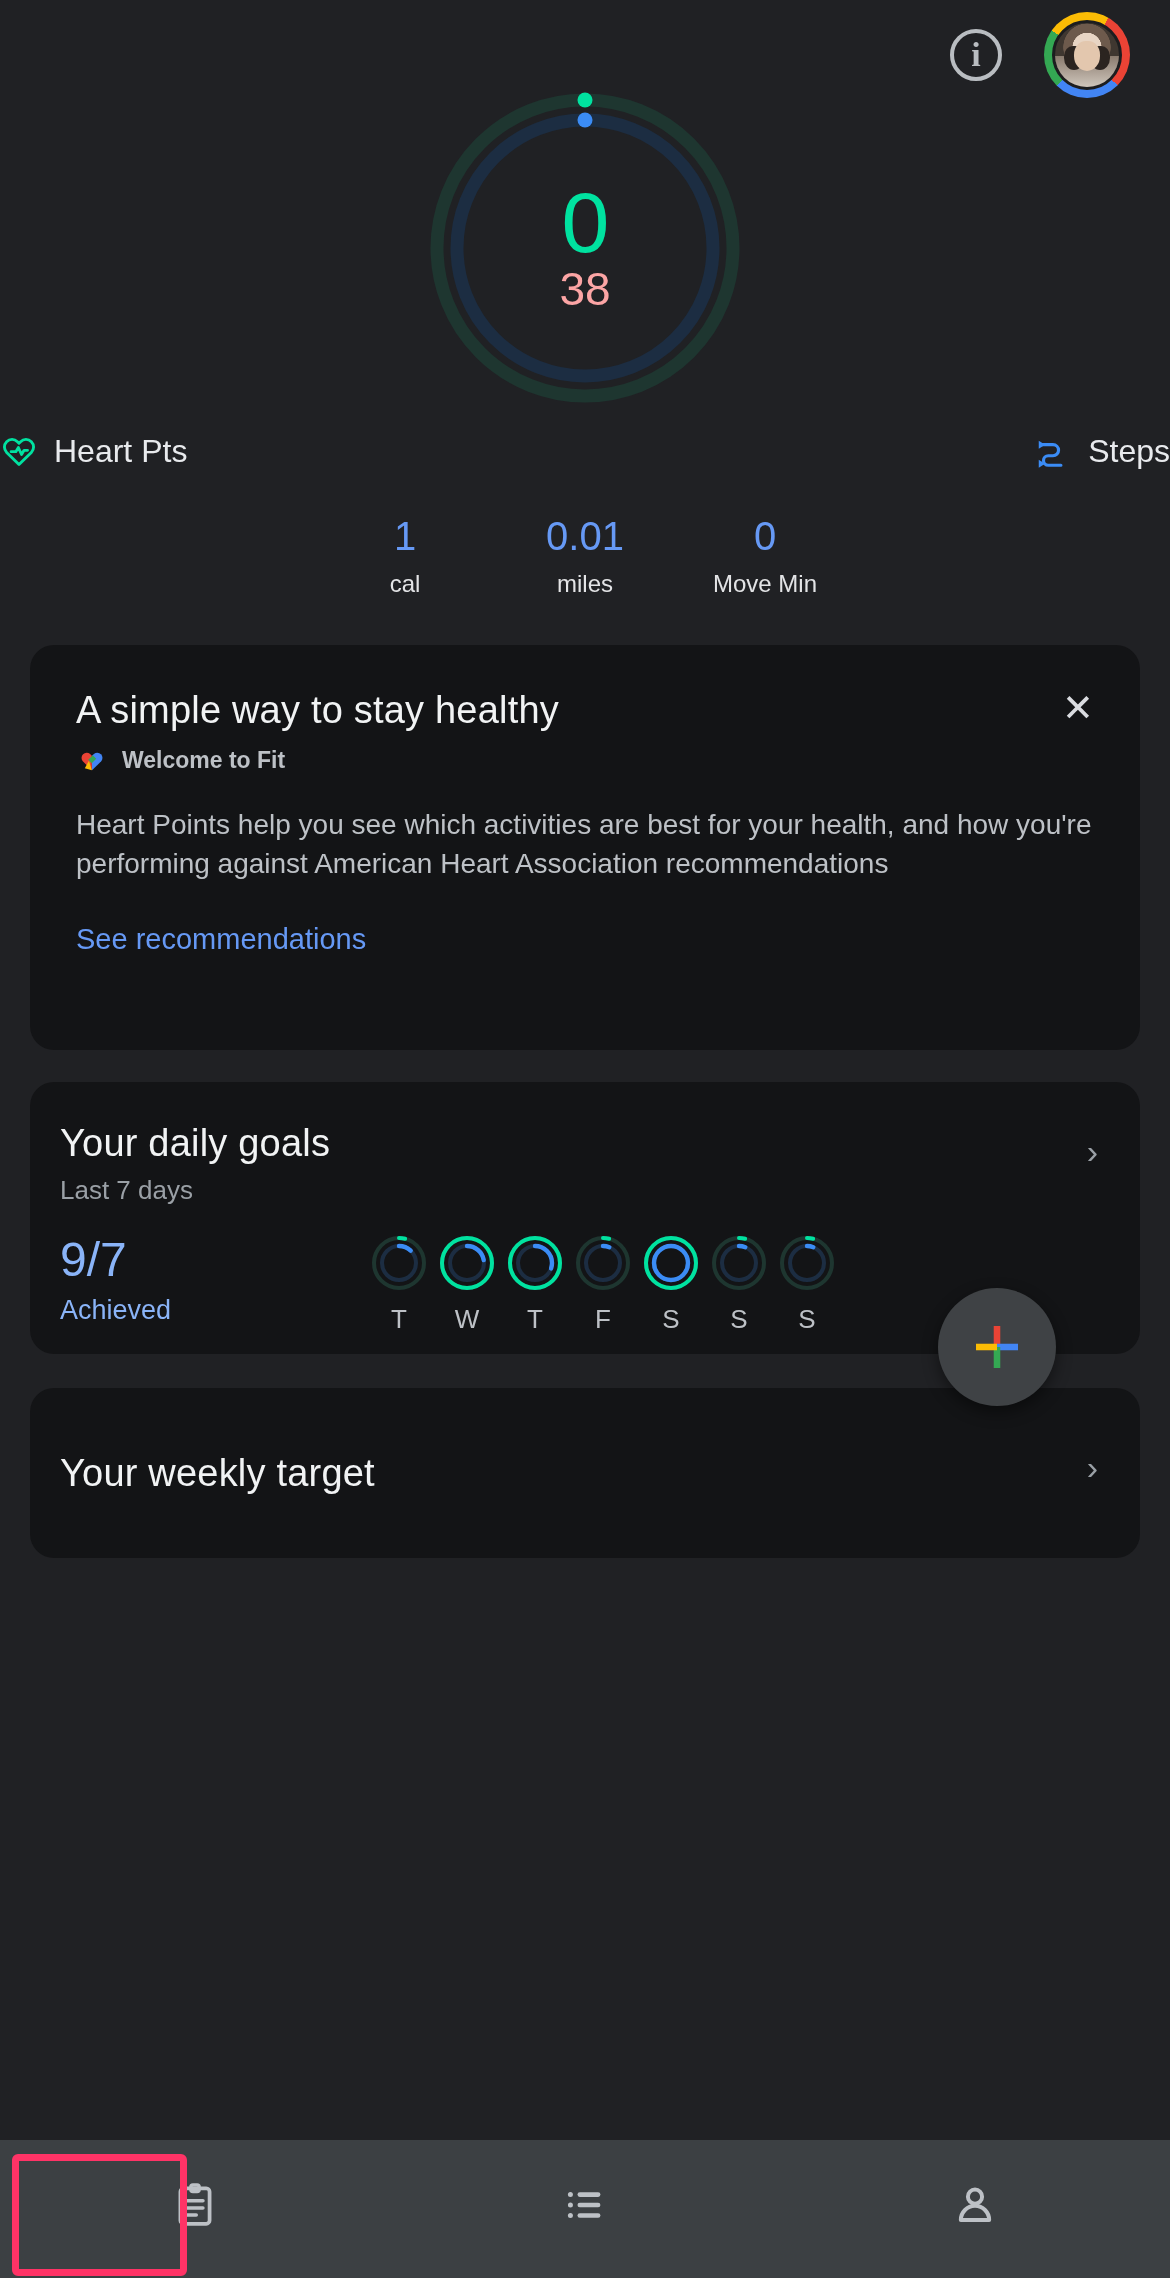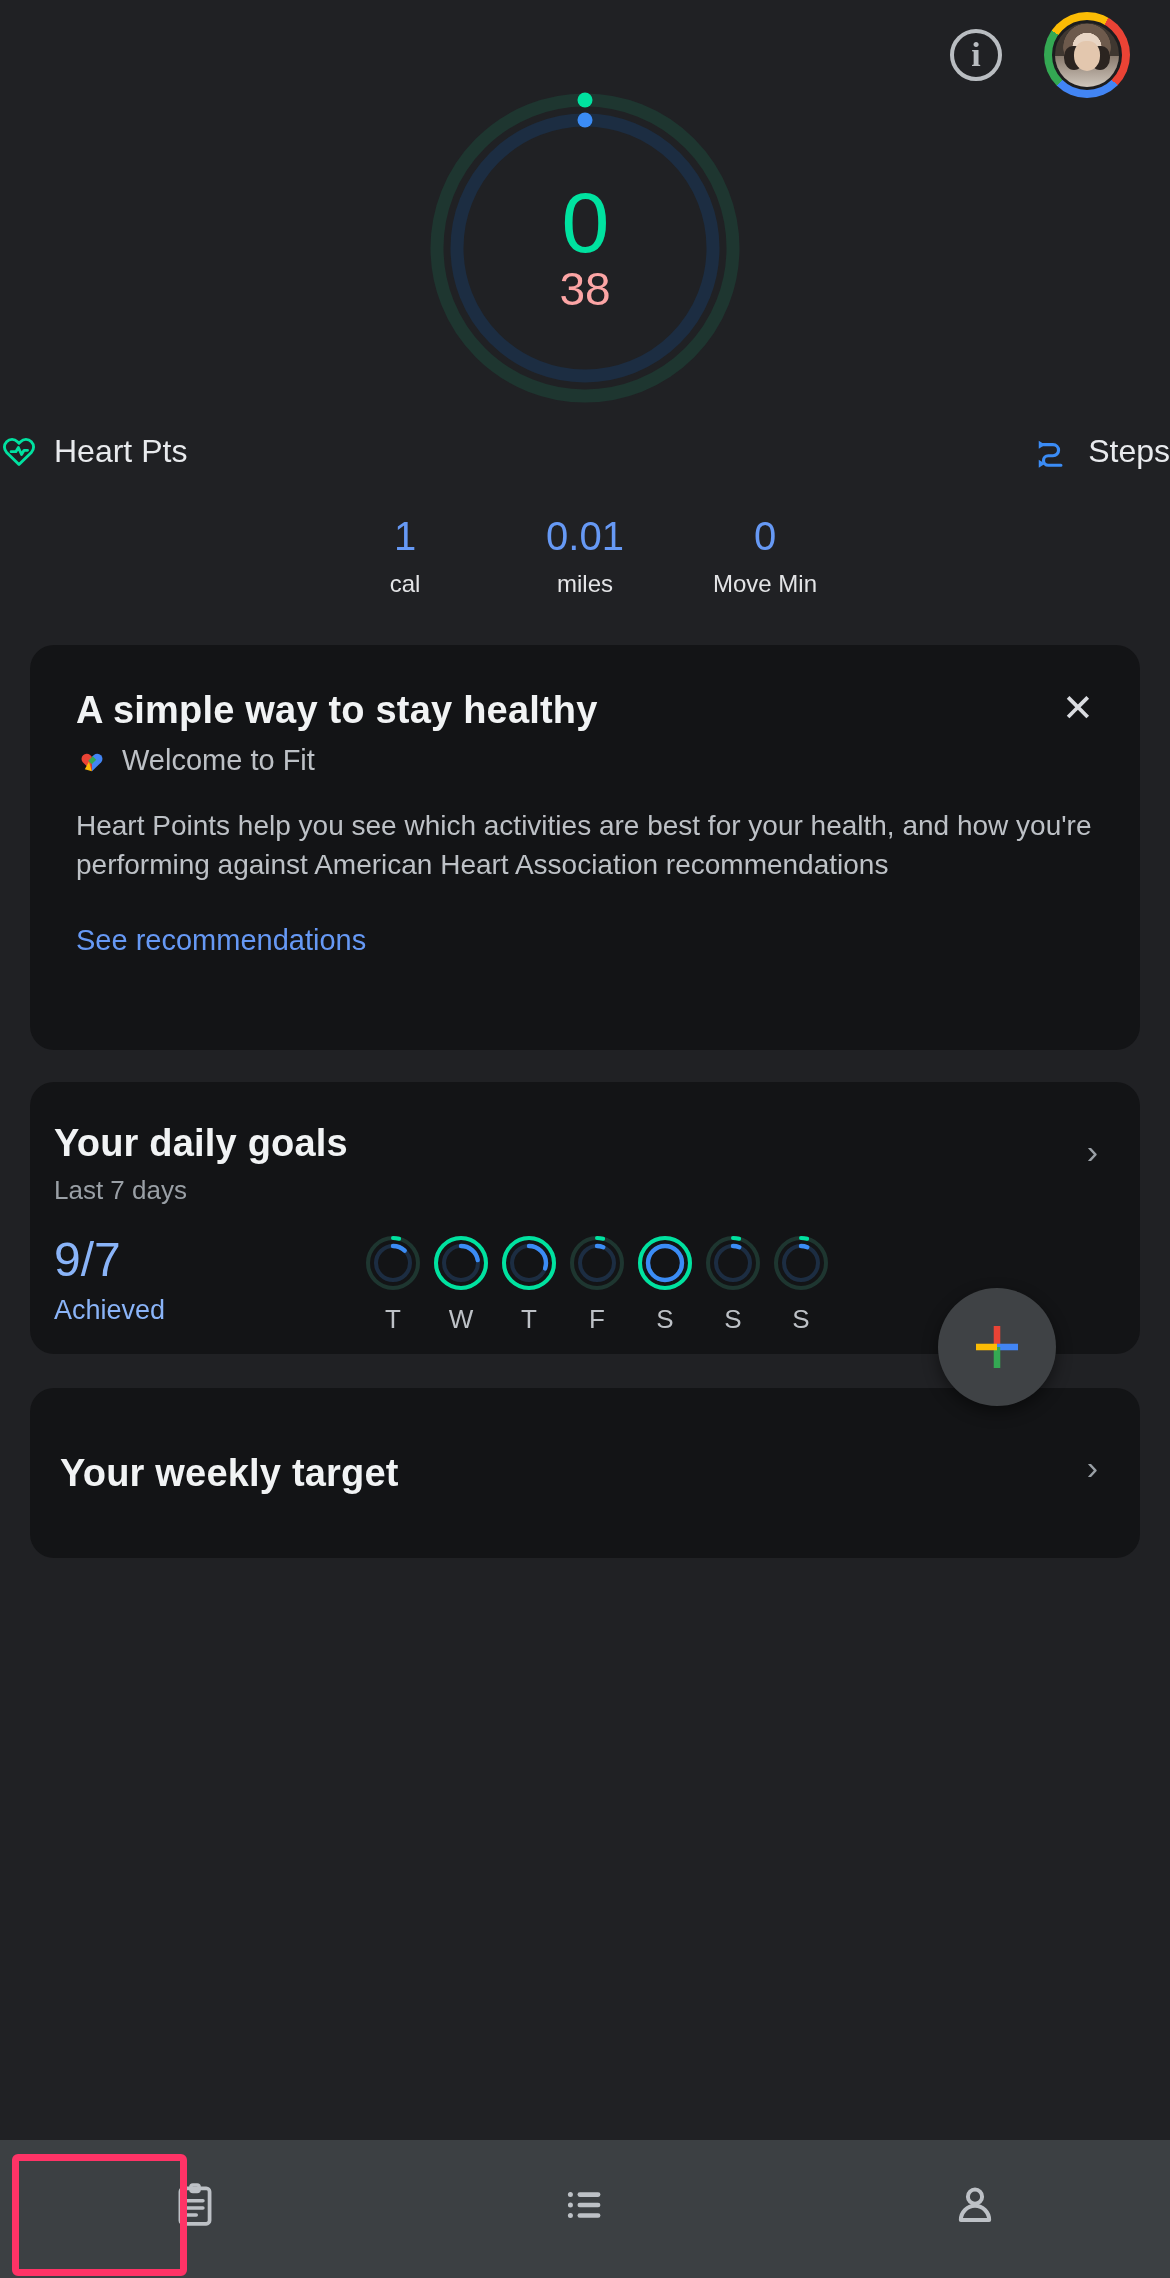--- a/index.html
+++ b/index.html
@@ -97,41 +97,41 @@
   .stat { width: 180px; text-align: center; }
   .stat-val { font-size: 40px; color: #6699f5; line-height: 1.2; }
   .stat-unit { font-size: 24px; color: #e3e4e6; margin-top: 10px; }
 
   
   .card {
     position: absolute; left: 30px; width: 1110px;
     background: #131416; border-radius: 24px;
   }
   .card-promo { top: 645px; height: 405px; padding: 44px 46px 0 46px; }
-  .card-goals { top: 1082px; height: 272px; padding: 40px 46px 0 24px; }
+  .card-goals { top: 1082px; height: 272px; padding: 40px 46px 0 30px; }
   .card-weekly { top: 1388px; height: 170px; padding: 40px 46px 0 30px; overflow: hidden; }
 
   .card-title {
-    font-size: 38px; color: #f1f3f4; font-weight: 700; letter-spacing: 0.2px;
+    font-size: 38px; color: #f1f3f4; font-weight: 400; letter-spacing: 0.2px;
   }
   .card-sub {
     font-size: 26px; color: #9aa0a6; margin-top: 10px;
   }
   .card-close {
     position: absolute; right: 40px; top: 42px;
     width: 44px; height: 44px; color: #dadce0;
     font-size: 38px; line-height: 42px; text-align: center;
     font-family: "Liberation Sans", sans-serif;
   }
   .card-chevron {
     position: absolute; right: 42px; top: 52px;
     color: #9aa0a6; font-size: 34px; line-height: 1;
   }
   .welcome-row { display: flex; align-items: center; gap: 14px; margin-top: 12px; }
-  .welcome-text { font-size: 29px; color: #bdc1c6; }
+  .welcome-text { font-size: 23px; color: #bdc1c6; font-weight: bold; }
   .card-body {
     font-size: 28px; color: #bdc1c6; line-height: 1.38; margin-top: 30px;
   }
   .card-link {
     font-size: 29px; color: #6699f5; margin-top: 40px; display: inline-block;
   }
 
   
   .goals-row {
     display: flex; align-items: flex-start; margin-top: 28px;

